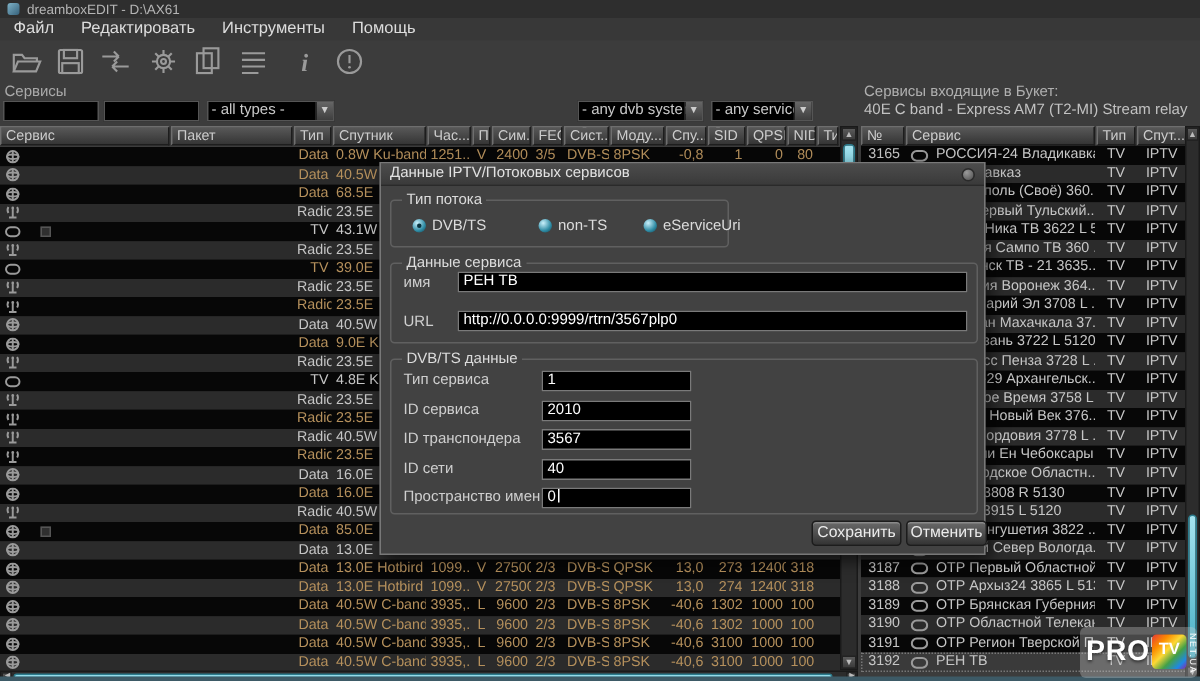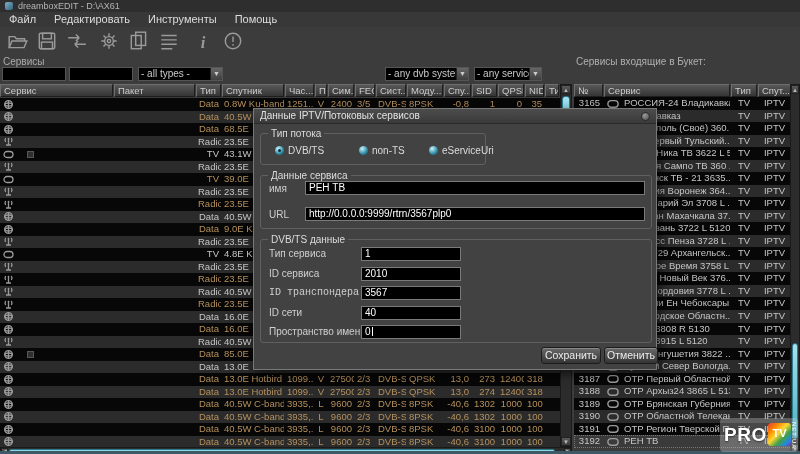--- a/index.html
+++ b/index.html
@@ -176,21 +176,21 @@
         <div class="cell" style="left: 222px; width: 62px;">0.8W Ku-band ...</div>
         <div class="cell" style="left: 285px; width: 29px;">1251...</div>
         <div class="cell c" style="left: 315px; width: 12px;">V</div>
         <div class="cell r" style="left: 328px; width: 26px;">2400</div>
         <div class="cell" style="left: 355px; width: 20px;">3/5</div>
         <div class="cell" style="left: 376px; width: 30px;">DVB-S2</div>
         <div class="cell" style="left: 407px; width: 36px;">8PSK</div>
         <div class="cell r" style="left: 444px; width: 27px;">-0,8</div>
         <div class="cell r" style="left: 472px; width: 25px;">1</div>
         <div class="cell r" style="left: 498px; width: 26px;">0</div>
-        <div class="cell r" style="left: 525px; width: 19px;">35</div>
+        <div class="cell r" style="left: 525px; width: 19px;">80</div>
       </div>
       <div class="trow even amber" style="top: 12.5px;">
         <span class="rowicon"><svg viewBox="0 0 11 9">
             <circle stroke="#9a9a9a" stroke-width="1.3" fill="none" cx="5.5" cy="4.5" r="3.8"></circle>
             <ellipse stroke="#9a9a9a" stroke-width="1.3" fill="none" cx="5.5" cy="4.5" rx="3.8" ry="1.5"></ellipse>
             <path stroke="#9a9a9a" stroke-width="1.3" fill="none" d="M5.5 0.7 v7.6"></path>
           </svg></span>
         <div class="cell r" style="left: 196px; width: 25px;">Data</div>
         <div class="cell" style="left: 222px; width: 62px;">40.5W</div>
         <div class="cell" style="left: 285px; width: 29px;"></div>
@@ -690,20 +690,21 @@
         <div class="cell" style="left: 376px; width: 30px;">DVB-S2</div>
         <div class="cell" style="left: 407px; width: 36px;">8PSK</div>
         <div class="cell r" style="left: 444px; width: 27px;">-40,6</div>
         <div class="cell r" style="left: 472px; width: 25px;">3100</div>
         <div class="cell r" style="left: 498px; width: 26px;">1000</div>
         <div class="cell r" style="left: 525px; width: 19px;">100</div>
       </div>
     </div>
 
   <div class="rp-t1">Сервисы входящие в Букет:</div>
+  <div class="rp-t2">40E C band - Express AM7 (T2-MI) Stream relay</div>
   <div id="rhead">
       <div class="hcell" style="left: 0px; width: 29px;">№</div>
       <div class="hcell" style="left: 30px; width: 126px;">Сервис</div>
       <div class="hcell" style="left: 157px; width: 26px;">Тип</div>
       <div class="hcell" style="left: 184px; width: 33px;">Спут...</div>
     </div>
   <div id="rrows">
       <div class="trow odd white" style="top: 0px;">
         <div class="cell r" style="left: 0px; width: 28px;">3165</div>
         <span class="rowicon" style="left: 33px; width: 12px;"><svg viewBox="0 0 11 9">
@@ -1001,21 +1002,21 @@
       <div class="dlg-input" style="left:44px;top:31px;width:340px;height:14px;">http://0.0.0.0:9999/rtrn/3567plp0</div>
     </div>
 
     <div class="grp" style="left:6px;top:130px;width:392px;height:104px;">
       <span class="glabel">DVB/TS данные</span>
       <div id="dvbfields">
           <div class="dlg-lbl" style="left: 8px; top: 8px;">Тип сервиса</div>
           <div class="dlg-input" style="left: 100px; top: 7px; width: 100px; height: 14px;">1</div>
           <div class="dlg-lbl" style="left: 8px; top: 27.5px;">ID сервиса</div>
           <div class="dlg-input" style="left: 100px; top: 26.5px; width: 100px; height: 14px;">2010</div>
-          <div class="dlg-lbl" style="left: 8px; top: 47px; font-family: Liberation Mono, monospace;">ID транспондера</div>
+          <div class="dlg-lbl" style="left: 8px; top: 47px;">ID транспондера</div>
           <div class="dlg-input" style="left: 100px; top: 46px; width: 100px; height: 14px;">3567</div>
           <div class="dlg-lbl" style="left: 8px; top: 66.5px;">ID сети</div>
           <div class="dlg-input" style="left: 100px; top: 65.5px; width: 100px; height: 14px;">40</div>
           <div class="dlg-lbl" style="left: 8px; top: 86px;">Пространство имен</div>
           <div class="dlg-input" style="left: 100px; top: 85px; width: 100px; height: 14px;">0<span class="caret"></span></div>
         </div>
     </div>
 
     <div class="btn" style="left:287px;top:238px;width:60px;">Сохранить</div>
     <div class="btn" style="left:350px;top:238px;width:54px;">Отменить</div>

